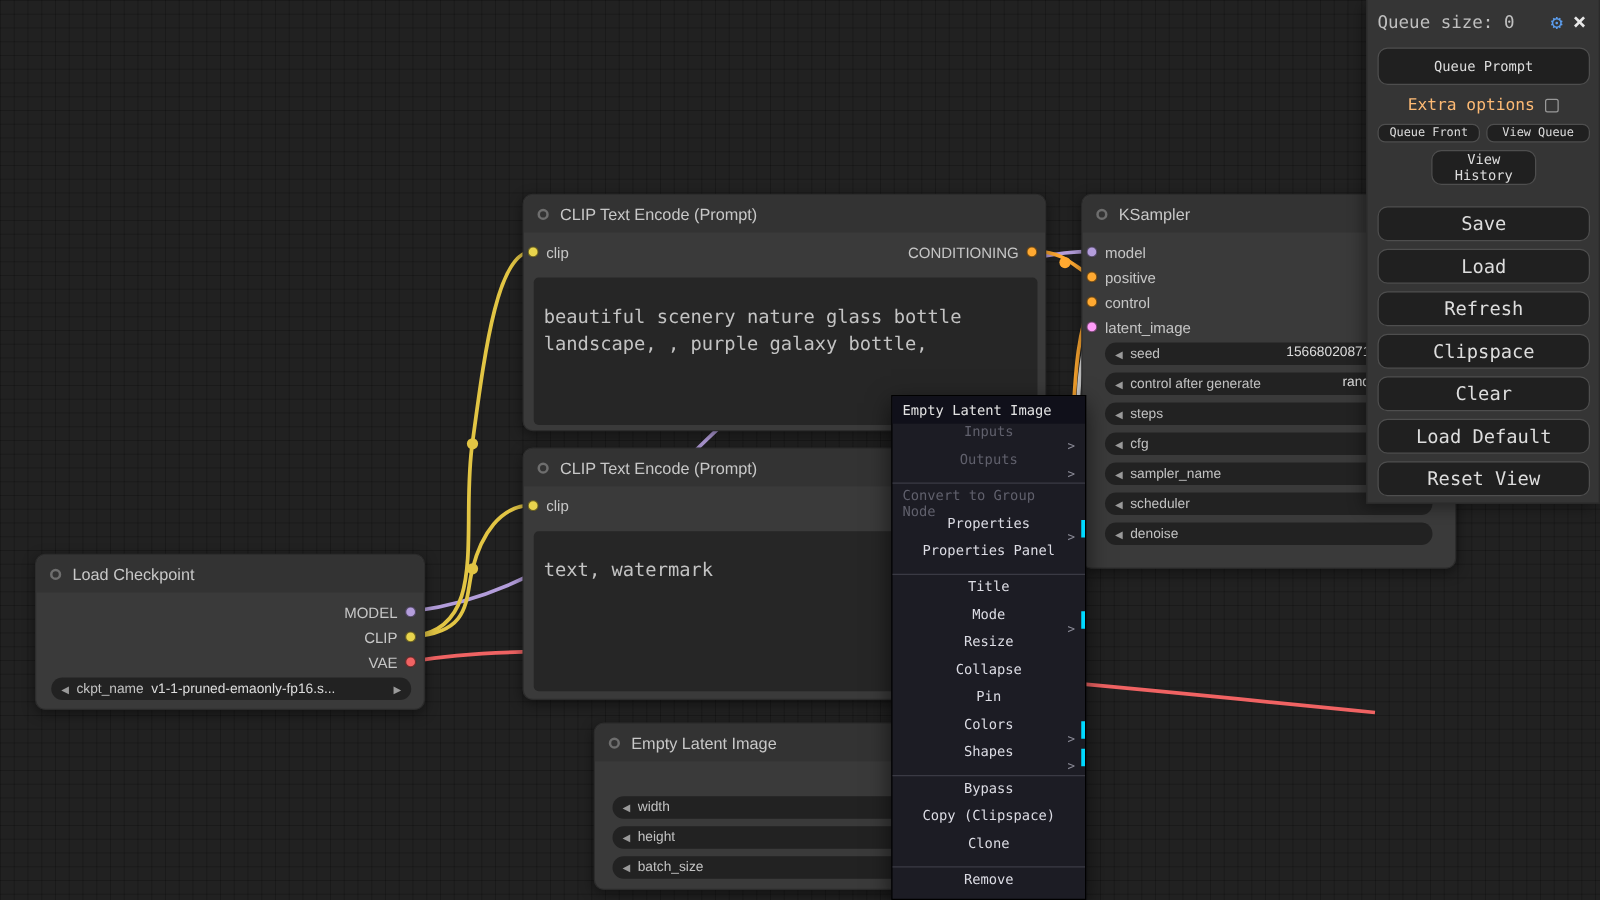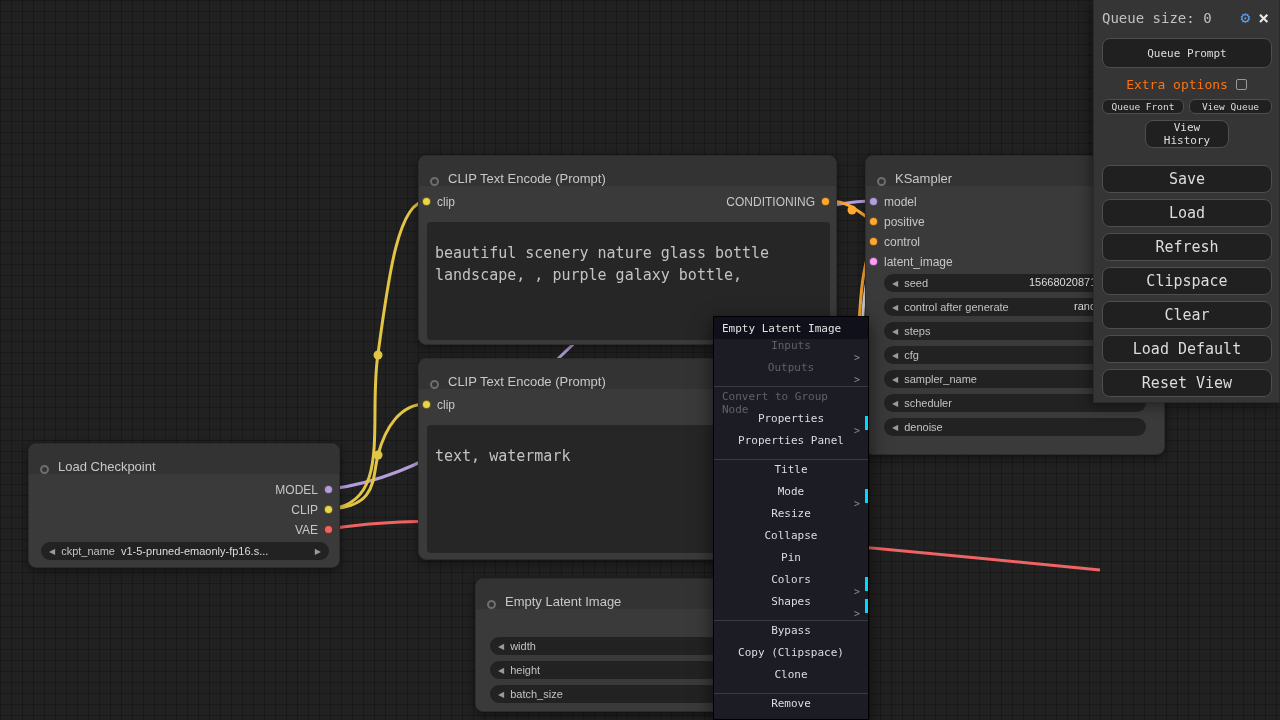--- a/index.html
+++ b/index.html
@@ -19,21 +19,21 @@
 
   
   .node {
     position:absolute; z-index:2;
     background:#3a3a3a; border-radius:8px;
     box-shadow:0 3px 10px rgba(0,0,0,.45);
     border:1px solid #2c2c2c;
   }
   .node-title {
     height:30px; background:#333333; border-radius:8px 8px 0 0;
-    display:flex; align-items:flex-end; gap:9px; padding:0 11px;
+    display:flex; align-items:center; gap:9px; padding:0 11px;
     font-size:13px; color:#c8c8c8;
   }
   .collapse-dot {
     width:9px; height:9px; border-radius:50%;
     border:2px solid #6e6e6e; flex:0 0 auto;
   }
   .slot { position:absolute; height:16px; display:flex; align-items:center; font-size:12px; color:#c6c6c6; width:100%; }
   .slot .dot { position:absolute; width:9px; height:9px; border-radius:50%; border:1px solid rgba(0,0,0,.55); top:3px; }
   .slot.in  .dot { left:3px; }
   .slot.in  .label { margin-left:18px; }
@@ -84,21 +84,21 @@
   }
   .sb-toprow { display:flex; align-items:center; padding:8px 10px 2px 8px; font-size:14px; color:#c0c0c0; gap:8px; }
   .gear { margin-left:auto; color:#5c9ded; font-size:16px; cursor:pointer; }
   .closex { color:#e8e8e8; font-size:18px; font-weight:bold; cursor:pointer; line-height:1; }
   .sb-btn {
     position:absolute; background:#202020; border:1px solid #4e4e4e; border-radius:8px;
     color:#dddddd; font-family:"DejaVu Sans Mono", monospace;
     display:flex; align-items:center; justify-content:center; cursor:pointer; text-align:center;
   }
   .btn-queue { left:8px; top:38px; width:170px; height:30px; font-size:11px; }
-  .extra-row { position:absolute; top:77px; left:0; width:100%; display:flex; justify-content:center; align-items:center; gap:8px; font-size:13px; color:#f97316; }
+  .extra-row { position:absolute; top:77px; left:0; width:100%; display:flex; justify-content:center; align-items:center; gap:8px; font-size:13px; color:#fdba74; }
   .checkbox { width:11px; height:11px; border:1px solid #999; border-radius:2px; background:transparent; cursor:pointer; }
   .btn-qfront { left:8px;  top:99px; width:82px; height:15px; font-size:9.5px; border-radius:6px; }
   .btn-vqueue { left:95px;  top:99px; width:83px; height:15px; font-size:9.5px; border-radius:6px; }
   .btn-vhist  { left:51px; top:120px; width:84px; height:28px; font-size:11px; }
   .btn-vhist span { width:50px; }
   .btn-big { left:8px; width:170px; height:28px; font-size:15px; }
   .b-save  { top:165px; } .b-load  { top:199px; } .b-refresh { top:233px; }
   .b-clip  { top:267px; } .b-clear { top:301px; } .b-loaddef { top:335px; }
   .b-reset { top:369px; }
 </style>
@@ -133,21 +133,21 @@
       <span class="label">CLIP</span>
       <span class="dot" style="background:#E8D44D;"></span>
     </div>
     <div class="slot out" style="top:78px;padding-left:45px;">
       <span class="label">VAE</span>
       <span class="dot" style="background:#F06363;"></span>
     </div>
     <div class="pill" style="left:12px; top:98px; width:288px;">
       <span class="arrow">◀</span>
       <span class="wlabel">ckpt_name</span>
-      <span class="wvalue">v1-5-pruned-emaonly-fp16.s...</span>
+      <span class="wvalue">v1-1-pruned-emaonly-fp16.s...</span>
       <span class="arrow right">▶</span>
     </div>
   </div>
 
   <div class="node" style="left:418px; top:155px; width:419px; height:190px;">
     <div class="node-title">
       <span class="collapse-dot"></span>
       <span>CLIP Text Encode (Prompt)</span>
     </div>
     <div class="slot in" style="top:38px;">

